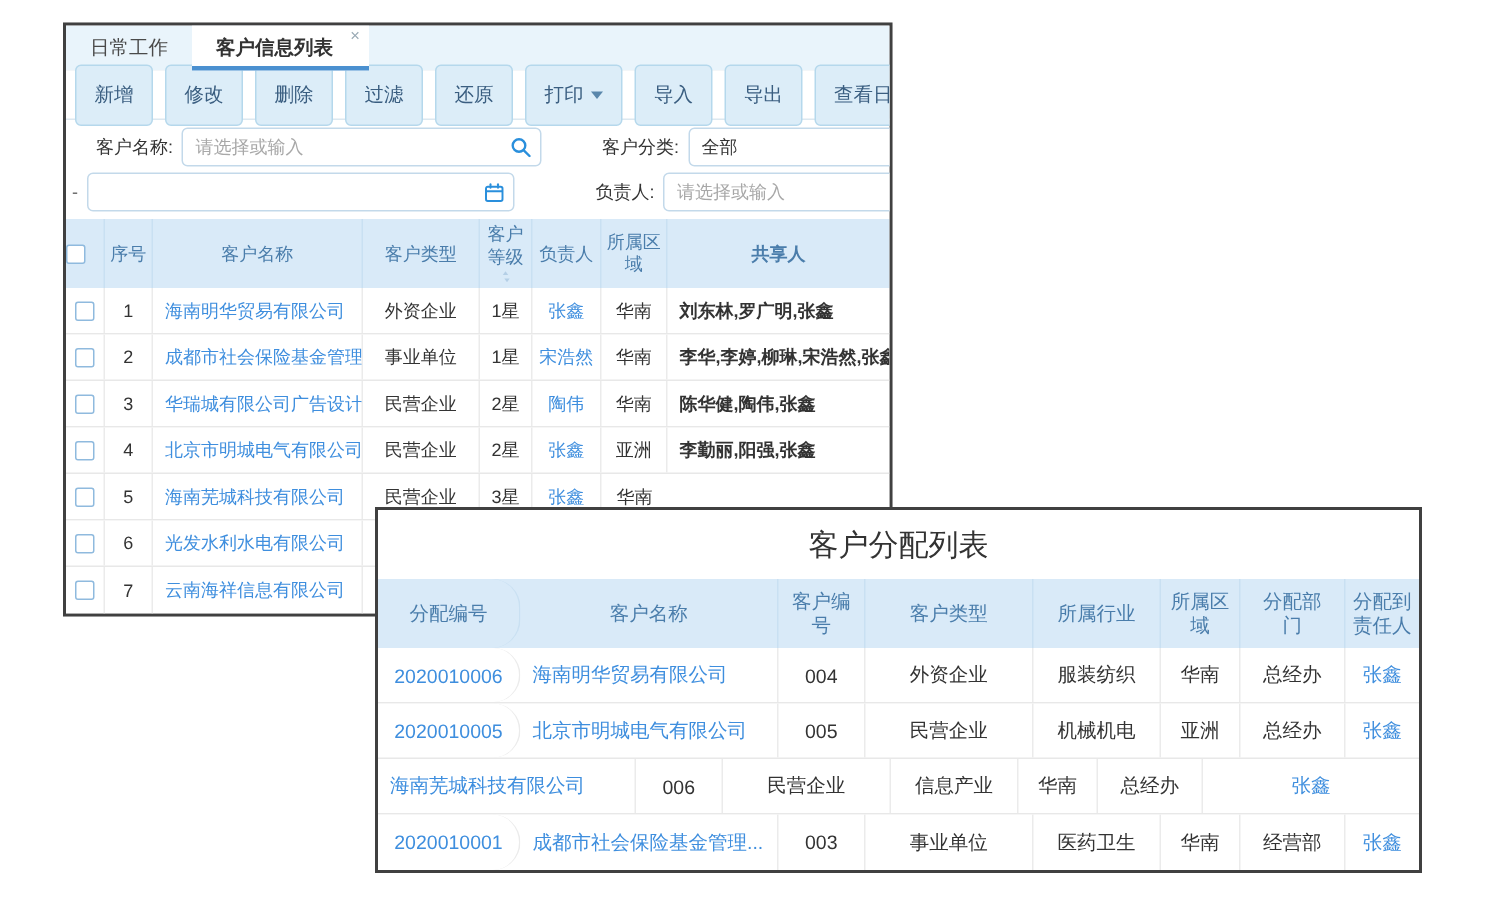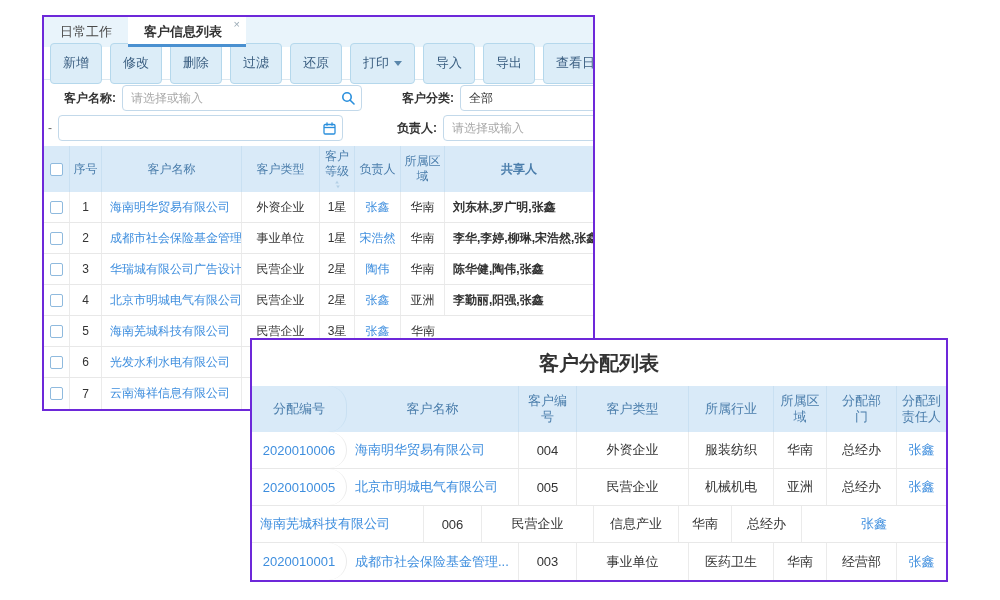--- a/index.html
+++ b/index.html
@@ -1,20 +1,20 @@
 <!DOCTYPE html>
 <html><head>
 <meta charset="utf-8">
 <style>
   * { margin:0; padding:0; box-sizing:border-box; }
   html,body { width:1000px; height:600px; background:#ffffff; overflow:hidden;
     font-family:"Liberation Sans","DejaVu Sans",sans-serif; }
 
   
-  .panel { position:absolute; background:#e5e5e5; border:2px solid #6d28d9; overflow:hidden; }
+  .panel { position:absolute; background:#e5e5e5; border:2px solid #404040; overflow:hidden; }
   #panel-customers { left:42px; top:15px; width:553px; height:396px; z-index:1; }
   #panel-allocation { left:250px; top:338px; width:698px; height:244px; z-index:2; }
 
   
   .tabbar { height:30px; background:#e9f4fb; display:flex; align-items:stretch; }
   .tab { display:flex; align-items:center; padding:0 16px; font-size:13px; color:#4a4a4a; cursor:pointer; }
   .tab.active { position:relative; background:#ffffff; color:#333; font-weight:bold; padding-right:24px; }
   .tab.active .underline { position:absolute; left:0; right:0; bottom:0; height:3px; background:#4a90d0; }
   .tab-close { position:absolute; top:1px; right:6px; font-size:11px; color:#9aaab5; font-weight:normal; line-height:12px; cursor:pointer; }
 
@@ -22,31 +22,31 @@
   .toolbar { height:33px; display:flex; align-items:center; gap:8px; padding:0 6px; background:#fff;
     border-bottom:1px solid #dce8f0; }
   .tbtn { height:41px; padding:0 12px; background:#dcedf8; border:1px solid #b5d8ec; border-radius:4px;
     color:#3a5e80; font-size:13px; display:flex; align-items:center; gap:5px; cursor:pointer; white-space:nowrap; }
   .caret-down { width:0; height:0; border-left:4px solid transparent; border-right:4px solid transparent;
     border-top:5px solid #5a87ab; display:inline-block; }
 
   
   .filters { padding:3px 0; background:#fff; }
   .frow { height:30px; display:flex; align-items:center; }
-  .flabel { font-size:12px; font-weight:bold; color:#333; white-space:nowrap; }
+  .flabel { font-size:12px; font-weight:normal; color:#333; white-space:nowrap; }
   .finput { height:26px; border:1px solid #c3d9ea; border-radius:4px; font-size:12px; color:#333;
     padding:0 26px 0 8px; outline:none; background:#fff; font-family:inherit; }
   .finput::placeholder { color:#a8a8a8; }
   .iwrap { position:relative; display:flex; align-items:center; }
   .iicon { position:absolute; right:7px; display:flex; align-items:center; pointer-events:auto; cursor:pointer; }
   .dash { font-size:12px; color:#666; }
 
   
   .thead { display:flex; background:#d9eaf8; color:#4a7dab; }
-  .th { display:flex; flex-direction:column; align-items:center; justify-content:center; text-align:center;
+  .th { display:flex; flex-direction:column; justify-content:center; text-align:center;
     border-right:1px solid #c9e0f2; line-height:1.25; }
   .th:last-child { border-right:none; }
   .trow { display:flex; background:#fff; border-bottom:1px solid #e8e8e8; }
   .trow:last-child { border-bottom:none; }
   .td { display:flex; align-items:center; justify-content:center; color:#333; overflow:hidden;
     white-space:nowrap; border-right:1px solid #ebebeb; }
   .td:last-child { border-right:none; }
   .td.left, .th-left { justify-content:flex-start; text-align:right; padding:0 8px; }
   .link { color:#3e8ede; cursor:pointer; }
 
@@ -60,21 +60,21 @@
   .t1 .col-grade { flex:0 0 35px; padding:0 2px; }
   .t1 .col-owner { flex:0 0 46px; }
   .t1 .col-region{ flex:0 0 44px; padding:0 3px; }
   .t1 .col-shared{ flex:1 1 auto;font-weight:bold; }
   .th.wrap { white-space:normal; }
   .checkbox { width:13px; height:13px; border:1px solid #8fbade; border-radius:2px; background:#fff; cursor:pointer; }
   .sort-icon { margin-top:1px; line-height:0; }
 
   
   .alloc-title { height:46px; display:flex; align-items:center; justify-content:center;
-    font-size:20px; font-weight:bold; color:#333; background:#fff; }
+    font-size:20px; font-weight:normal; color:#333; background:#fff; }
   .t2 .thead { height:46px; font-size:13px; }
   .t2 .trow { height:37px; font-size:13px; }
   .t2 .col-alloc   { flex:0 0 95px;border-radius:19px; }
   .t2 .col-name    { flex:0 0 172px; }
   .t2 .col-custno  { flex:0 0 58px; padding:0 6px; }
   .t2 .col-type    { flex:0 0 112px; }
   .t2 .col-industry{ flex:0 0 85px; }
   .t2 .col-region  { flex:0 0 53px; padding:0 6px; }
   .t2 .col-dept    { flex:0 0 70px; padding:0 10px; }
   .t2 .col-assignee{ flex:1 1 auto; padding:12px 4px; }

